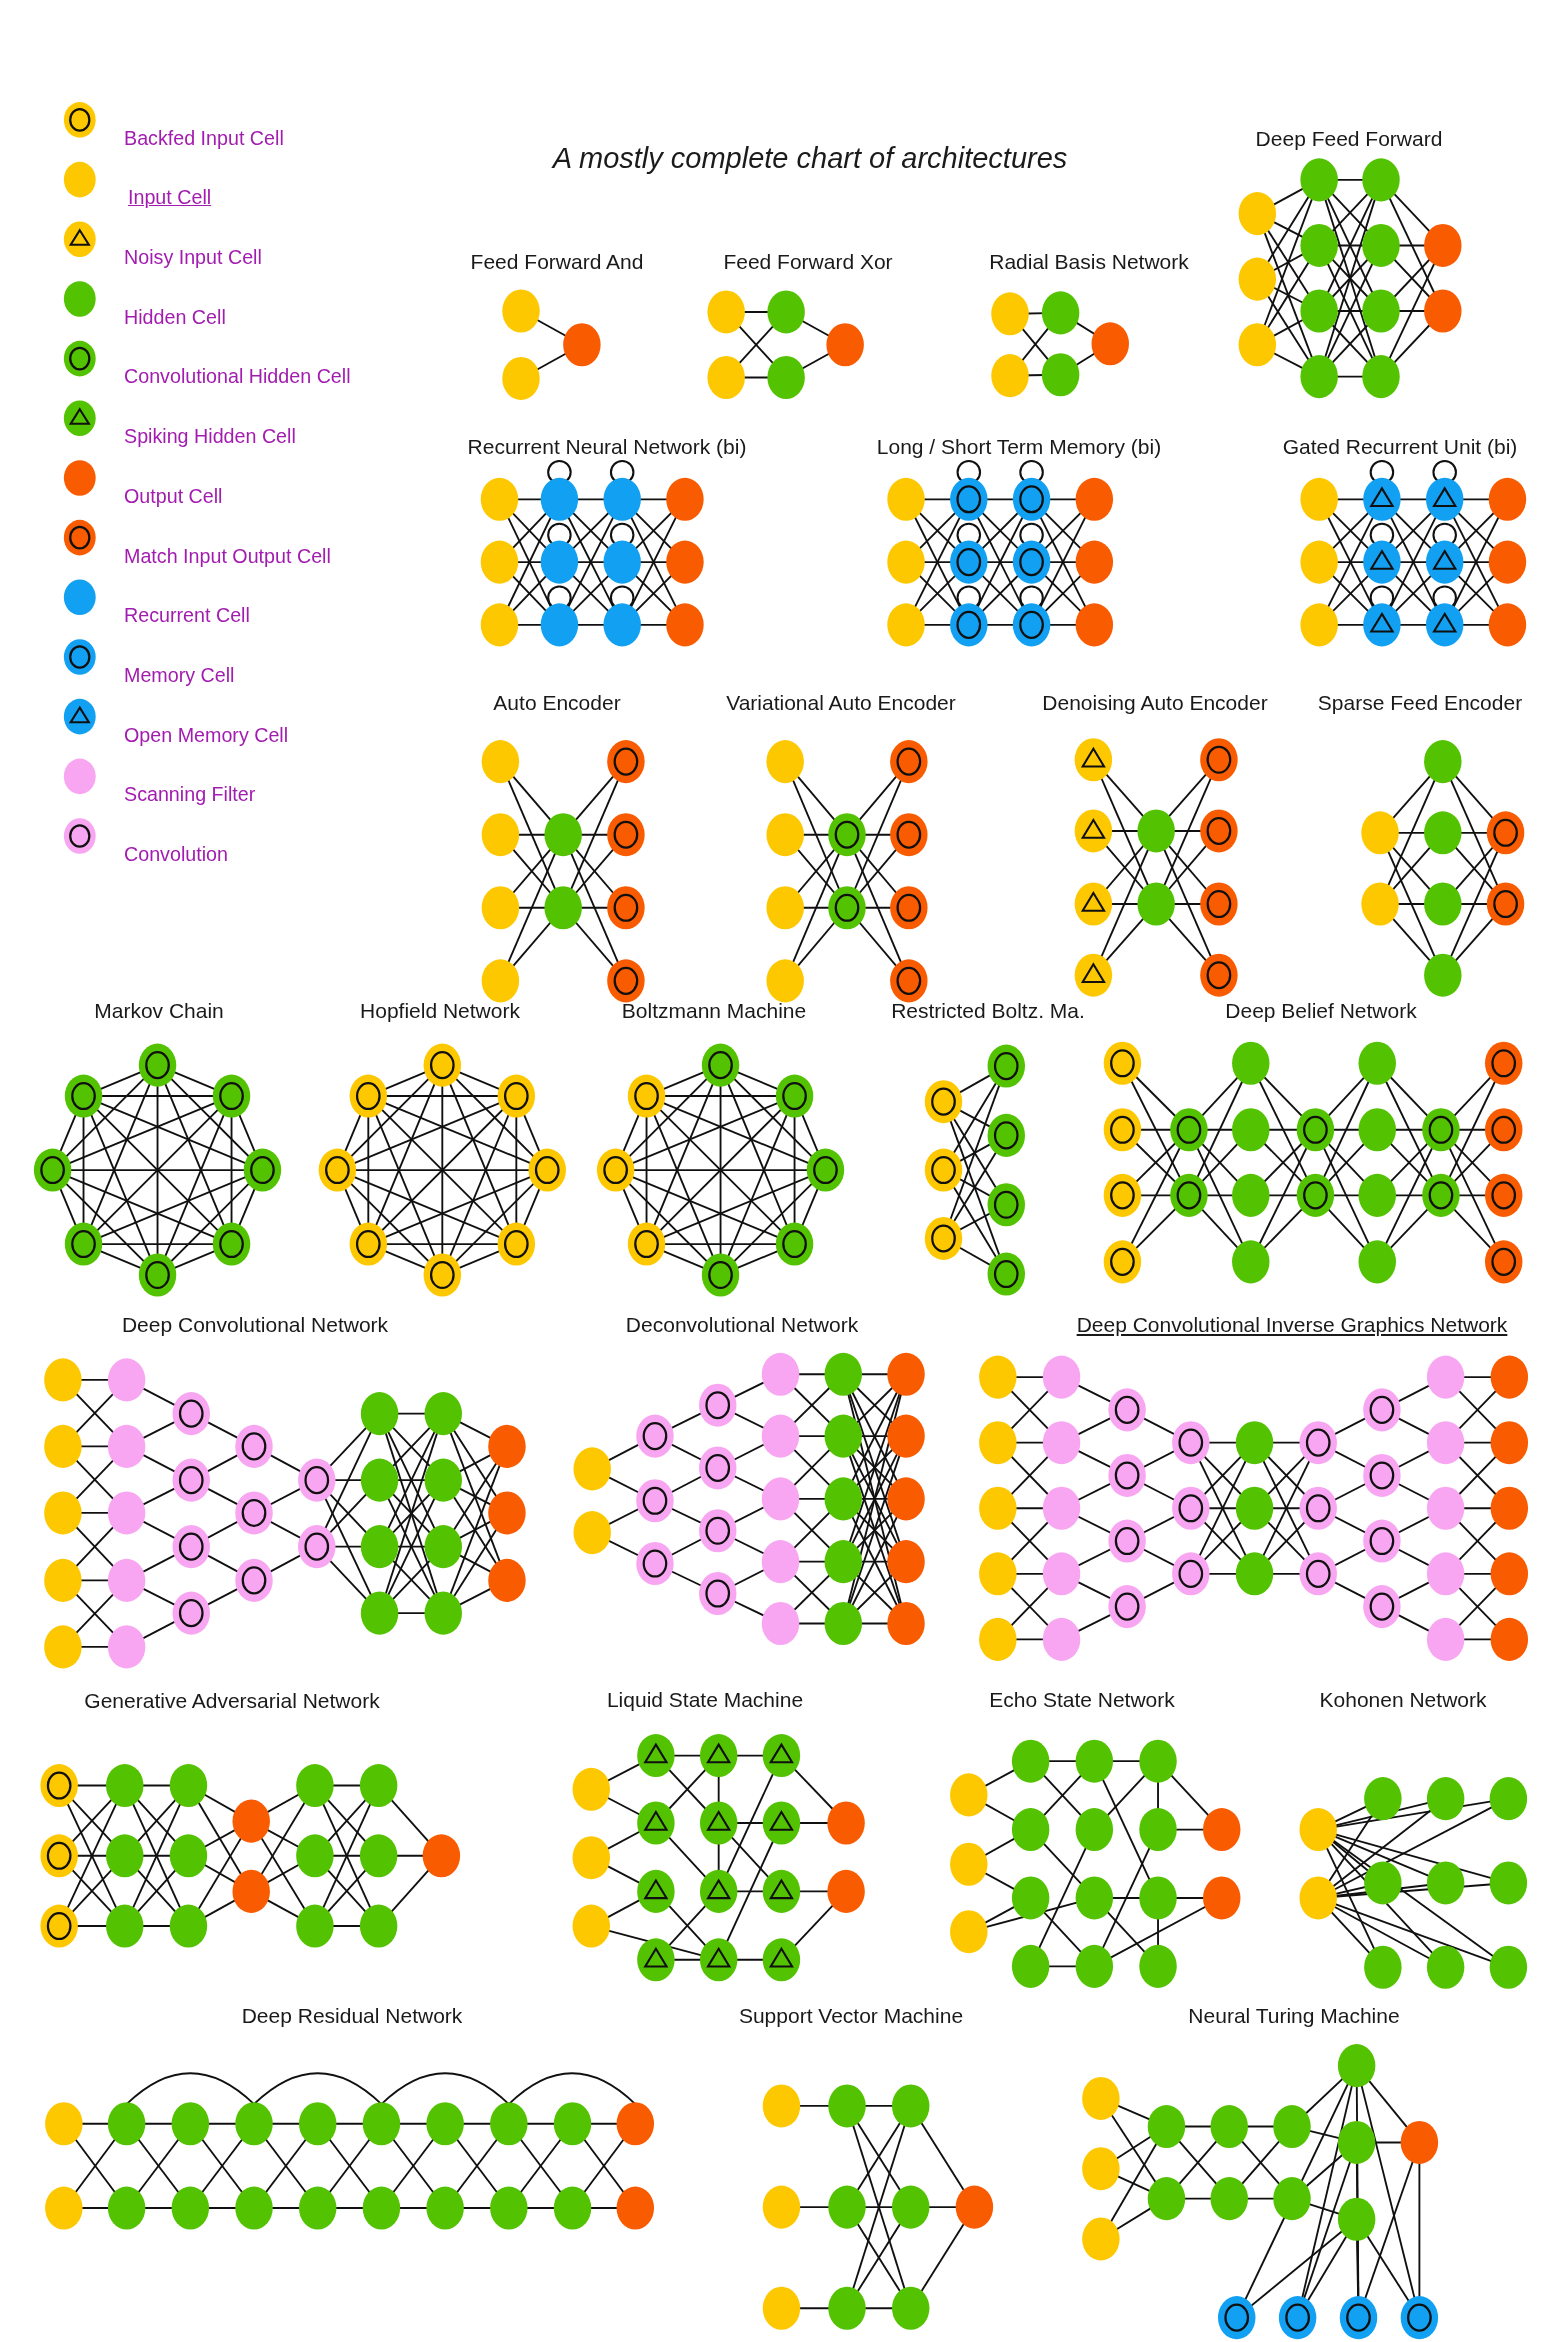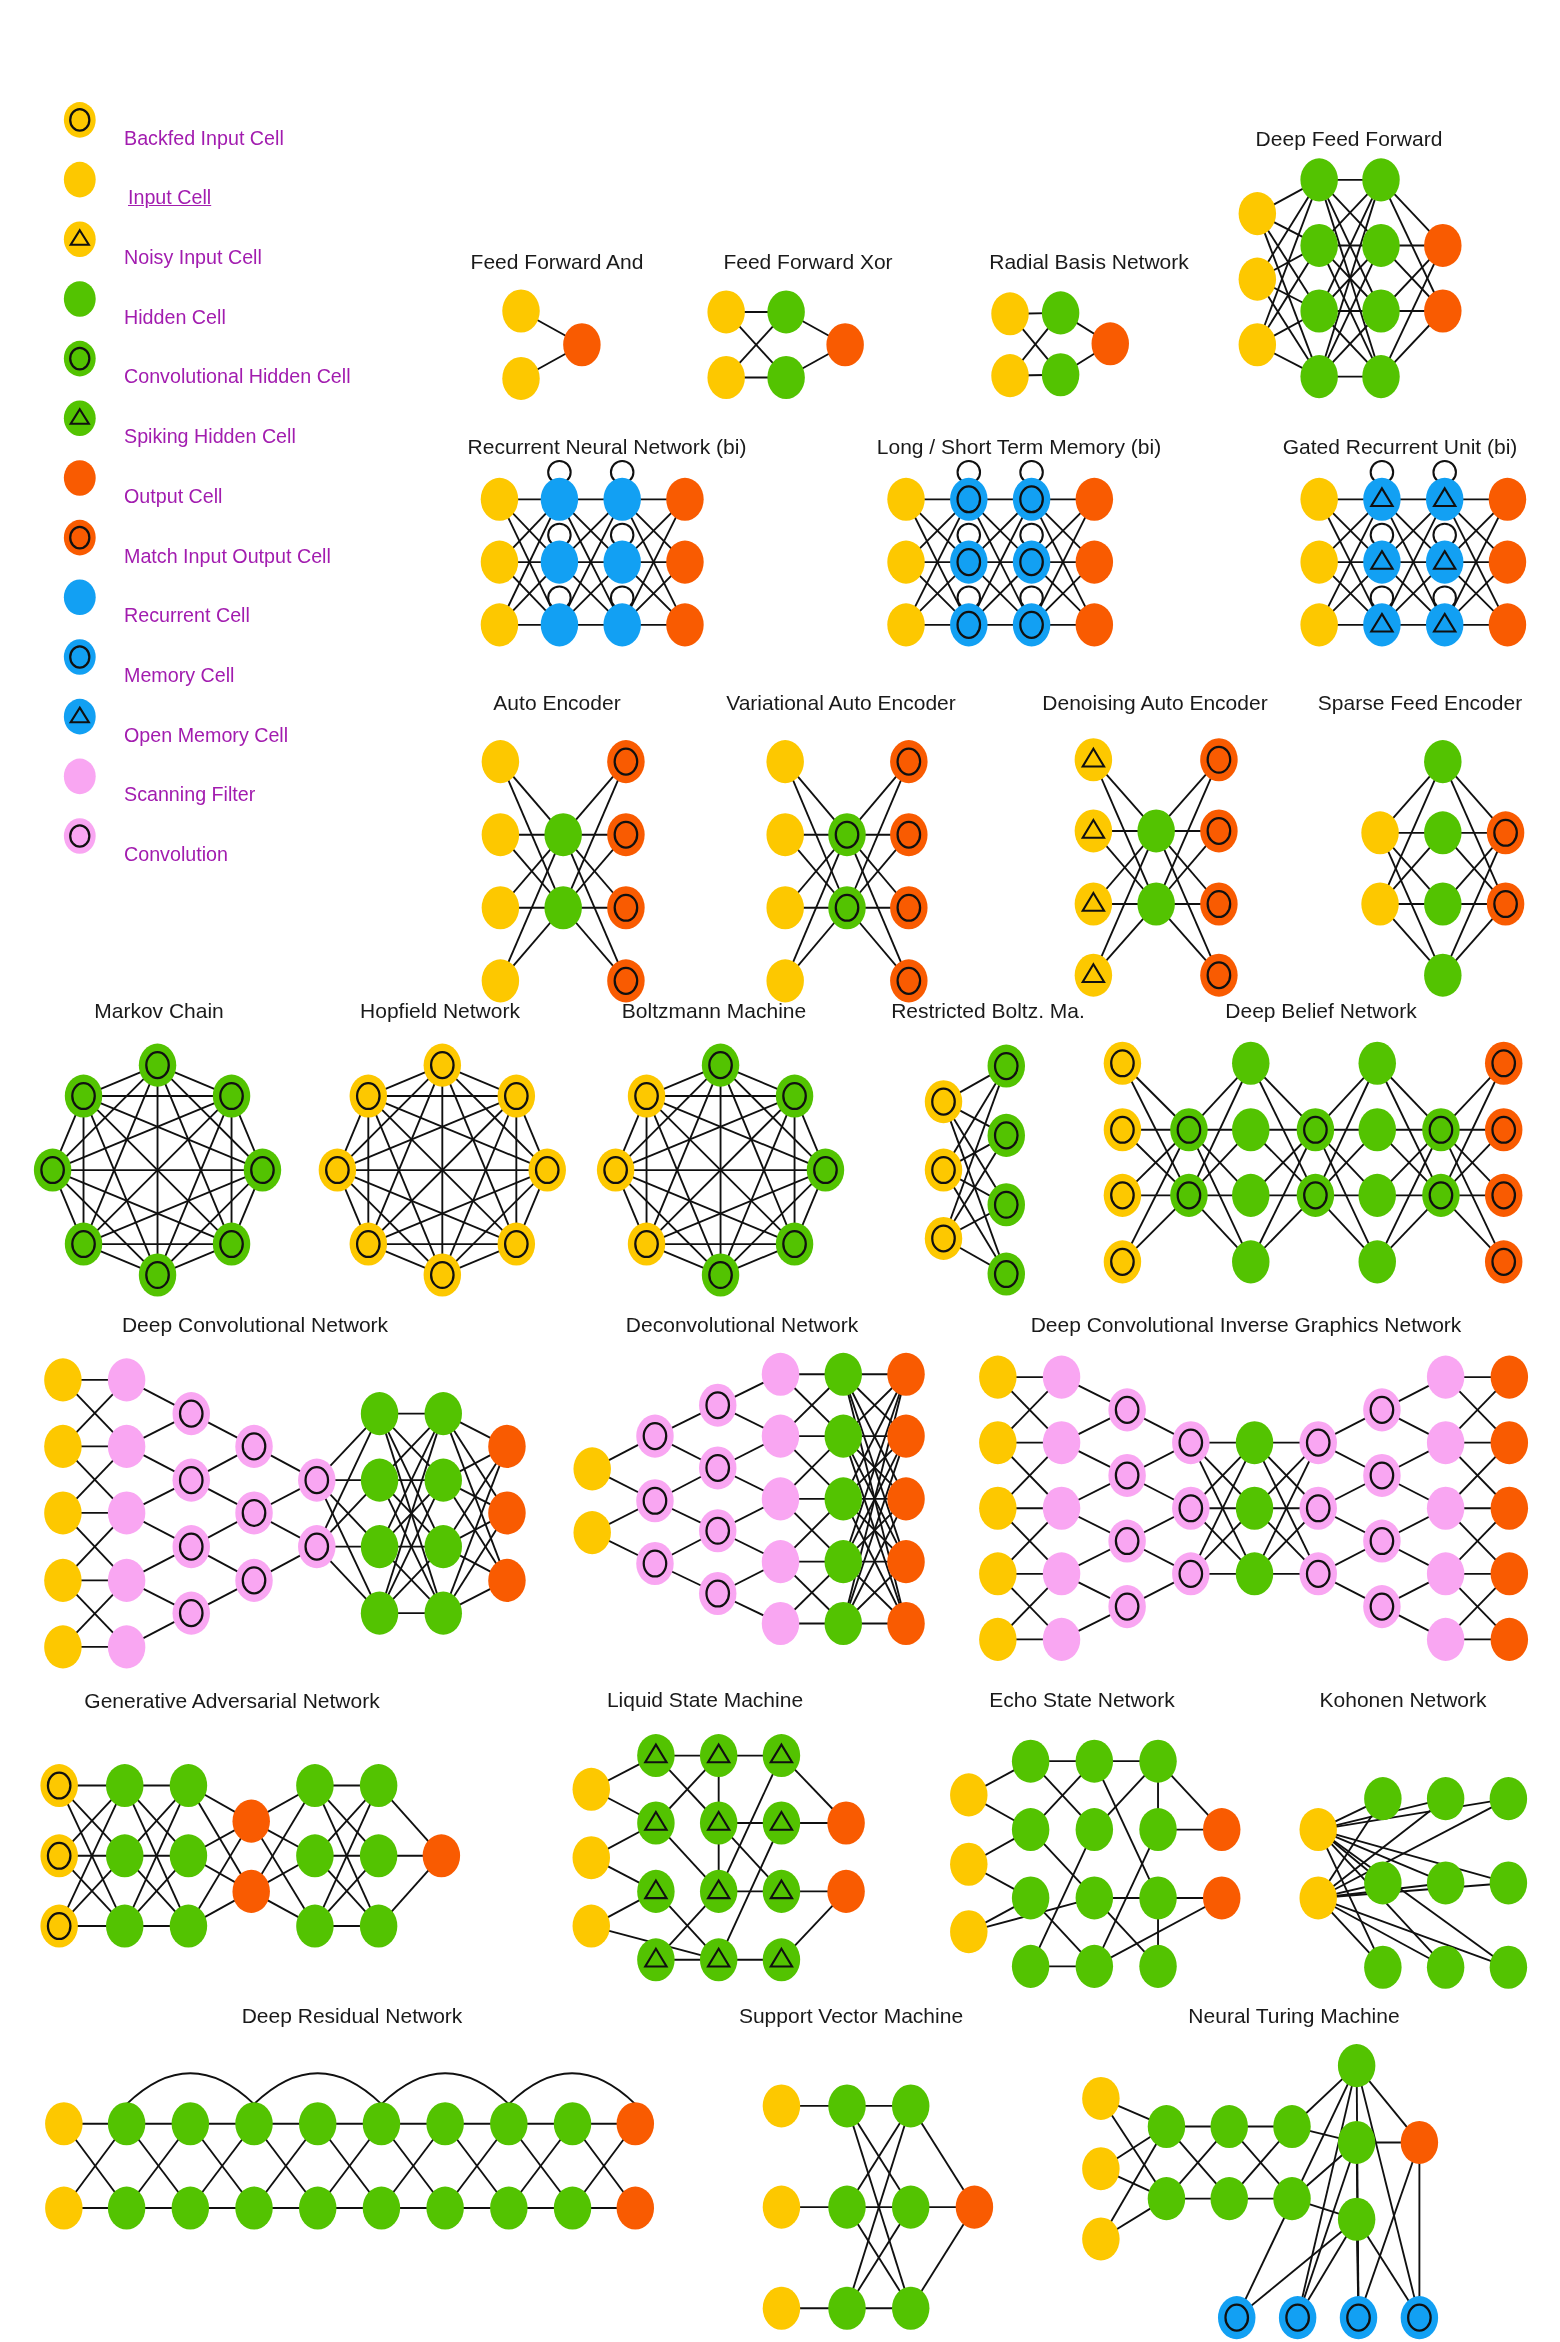--- a/index.html
+++ b/index.html
@@ -2053,39 +2053,40 @@
         <g>
           <ellipse cx="85" cy="828.7" rx="17" ry="19" fill="#F9A6F2"></ellipse>
         </g>
         <g>
           <ellipse cx="85" cy="892.4000000000001" rx="17" ry="19" fill="#F9A6F2"></ellipse>
           <ellipse cx="85" cy="892.4000000000001" rx="10.2" ry="11.4" fill="none" stroke="#101010" stroke-width="2.4"></ellipse>
         </g>
       </g>
     </svg>
   <div id="text-layer">
+    <div class="subtitle">A mostly complete chart of architectures</div>
   <div class="diagram-title" style="left: 557px; top: 250px;">Feed Forward And</div>
       <div class="diagram-title" style="left: 808px; top: 250px;">Feed Forward Xor</div>
       <div class="diagram-title" style="left: 1089px; top: 250px;">Radial Basis Network</div>
       <div class="diagram-title" style="left: 1349px; top: 127px;">Deep Feed Forward</div>
       <div class="diagram-title" style="left: 607px; top: 435px;">Recurrent Neural Network (bi)</div>
       <div class="diagram-title" style="left: 1019px; top: 435px;">Long / Short Term Memory (bi)</div>
       <div class="diagram-title" style="left: 1400px; top: 435px;">Gated Recurrent Unit (bi)</div>
       <div class="diagram-title" style="left: 557px; top: 691px;">Auto Encoder</div>
       <div class="diagram-title" style="left: 841px; top: 691px;">Variational Auto Encoder</div>
       <div class="diagram-title" style="left: 1155px; top: 691px;">Denoising Auto Encoder</div>
       <div class="diagram-title" style="left: 1420px; top: 691px;">Sparse Feed Encoder</div>
       <div class="diagram-title" style="left: 159px; top: 999px;">Markov Chain</div>
       <div class="diagram-title" style="left: 440px; top: 999px;">Hopfield Network</div>
       <div class="diagram-title" style="left: 714px; top: 999px;">Boltzmann Machine</div>
       <div class="diagram-title" style="left: 988px; top: 999px;">Restricted Boltz. Ma.</div>
       <div class="diagram-title" style="left: 1321px; top: 999px;">Deep Belief Network</div>
       <div class="diagram-title" style="left: 255px; top: 1313px;">Deep Convolutional Network</div>
       <div class="diagram-title" style="left: 742px; top: 1313px;">Deconvolutional Network</div>
-      <div class="diagram-title" style="left: 1246px; top: 1313px;">Deep Convolutional Inverse Graphics Network</div>
+      <div class="diagram-title" style="left: 1292px; top: 1313px; text-decoration: underline;">Deep Convolutional Inverse Graphics Network</div>
       <div class="diagram-title" style="left: 232px; top: 1689px;">Generative Adversarial Network</div>
       <div class="diagram-title" style="left: 705px; top: 1688px;">Liquid State Machine</div>
       <div class="diagram-title" style="left: 1082px; top: 1688px;">Echo State Network</div>
       <div class="diagram-title" style="left: 1403px; top: 1688px;">Kohonen Network</div>
       <div class="diagram-title" style="left: 352px; top: 2004px;">Deep Residual Network</div>
       <div class="diagram-title" style="left: 851px; top: 2004px;">Support Vector Machine</div>
       <div class="diagram-title" style="left: 1294px; top: 2004px;">Neural Turing Machine</div>
       <div class="legend-label" style="left: 124px; top: 108px;">Backfed Input Cell</div>
       <div class="legend-label" style="left: 128px; top: 167px; text-decoration: underline;">Input Cell</div>
       <div class="legend-label" style="left: 124px; top: 227px;">Noisy Input Cell</div>

